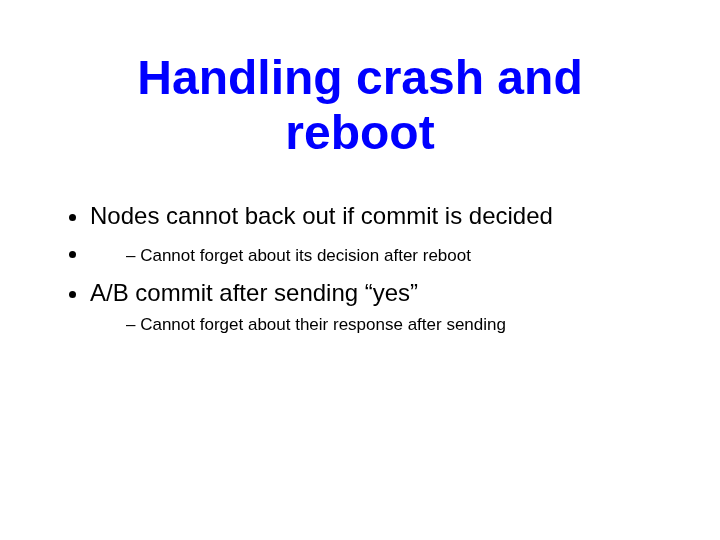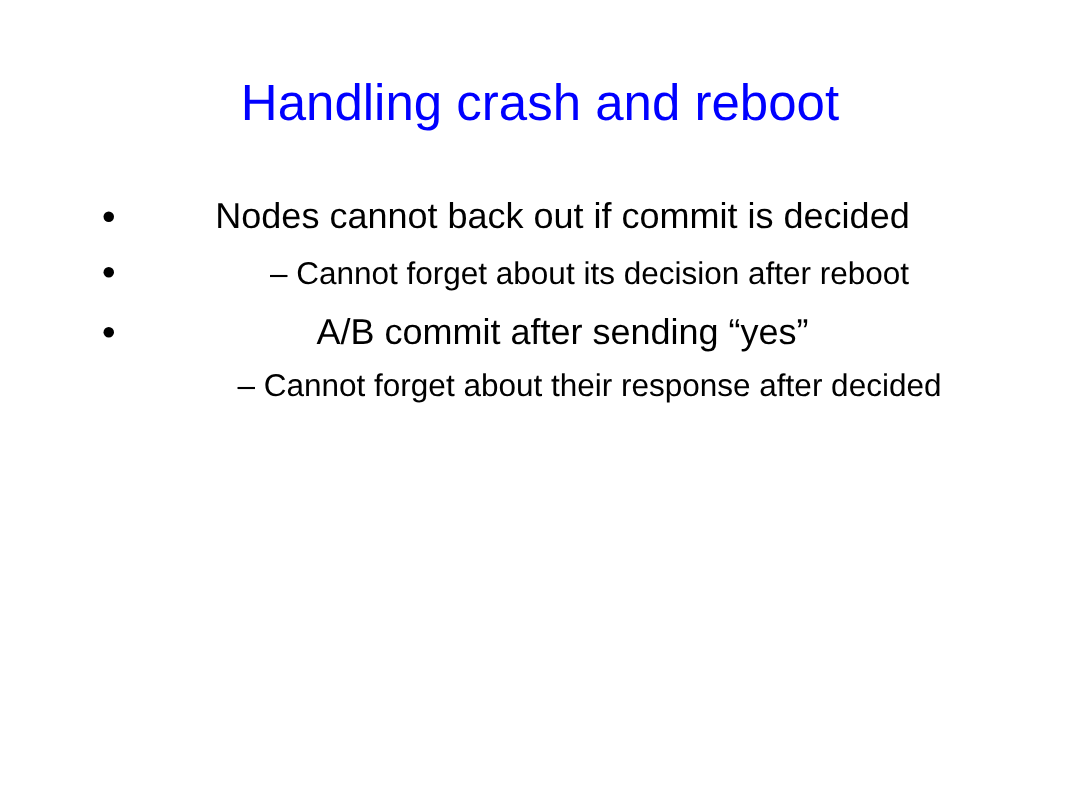--- a/index.html
+++ b/index.html
@@ -10,44 +10,43 @@
       background: #ffffff;
       font-family: Arial, Helvetica, sans-serif;
       overflow: hidden;
     }
     .slide {
       padding: 50px 60px 0 60px;
       box-sizing: border-box;
     }
     .title {
       color: #0000ff;
-      font-size: 34px;
-      font-weight: normal;
+      font-size: 48px;
+      font-weight: bold;
       text-align: center;
       margin: 0 0 40px 0;
     }
     ul.lvl1 {
       margin: 0;
       padding-left: 30px;
       list-style-type: disc;
       color: #000;
     }
     ul.lvl1 > li {
       font-size: 24px;
       line-height: 1.3;
       margin-bottom: 4px;
-      text-align: center;
     }
     ul.lvl2 {
       margin: 6px 0 10px 0;
       padding-left: 36px;
       list-style: none;
     }
     ul.lvl2 > li {
-      font-size: 21px;
+      font-size: 17px;
       line-height: 1.3;
       margin-bottom: 6px;
     }
     ul.lvl2 > li::before {
       content: "– ";
     }
   </style>
 </head>
 <body>
 
@@ -62,18 +61,18 @@
       <ul class="lvl2">
         <li>
           <span>Cannot forget about its decision after reboot</span>
         </li>
       </ul>
     </li>
     <li>
       <span>A/B commit after sending “yes”</span>
       <ul class="lvl2">
         <li>
-          <span>Cannot forget about their response after decided</span>
+          <span>Cannot forget about their response after sending</span>
         </li>
       </ul>
     </li>
   </ul>
 </div>
 
 </body></html>

